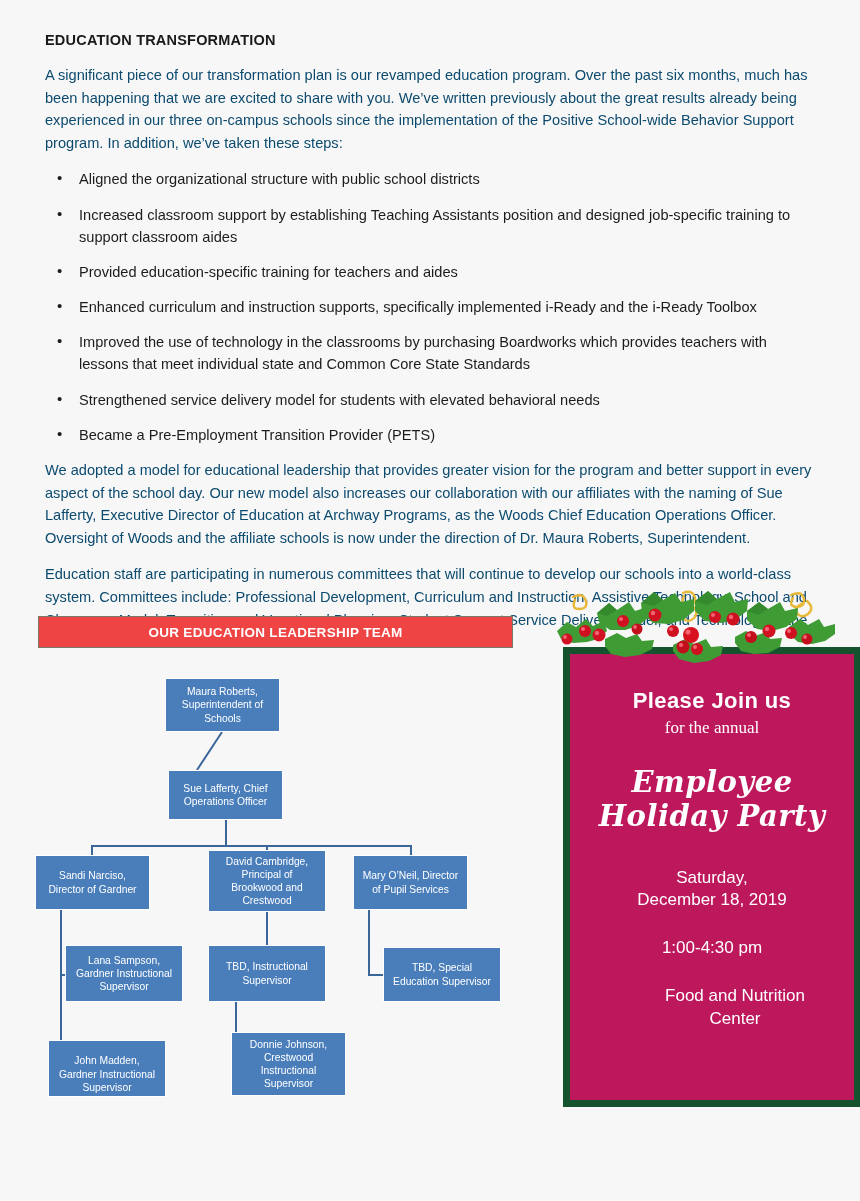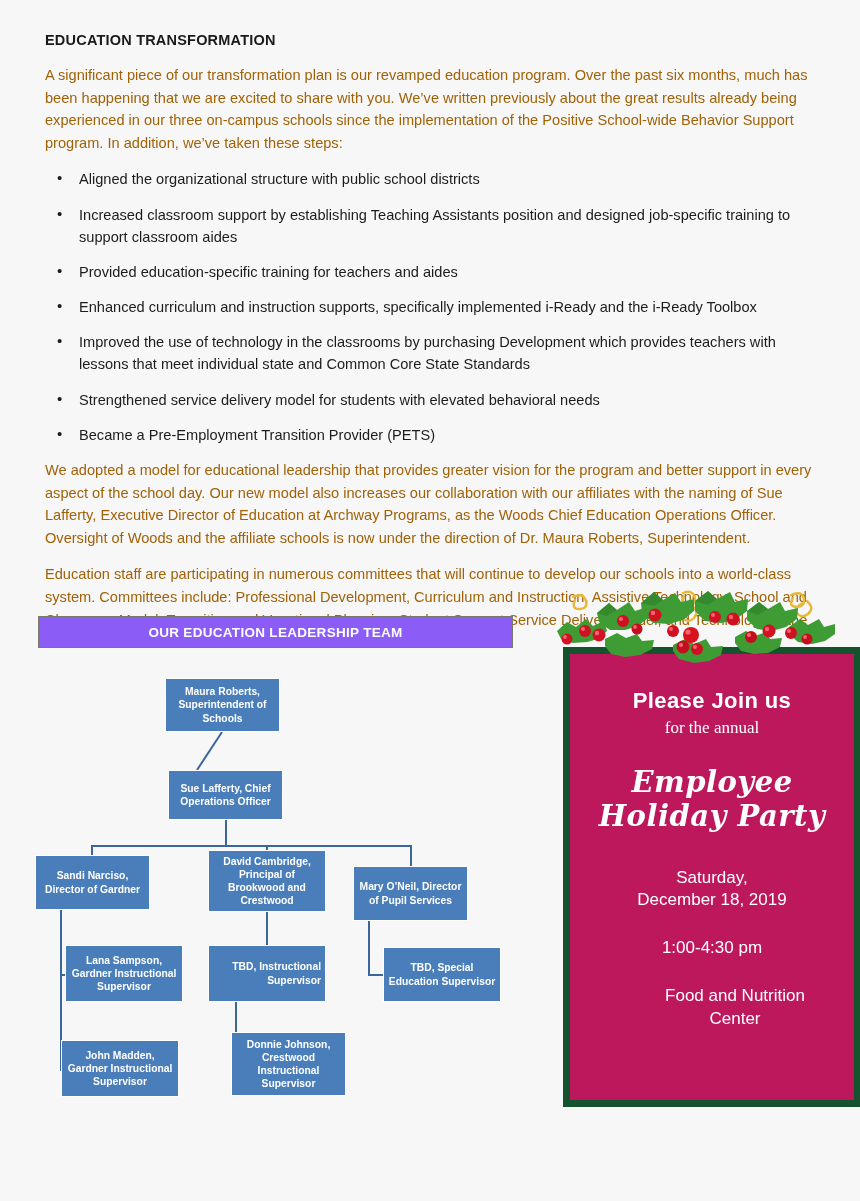--- a/index.html
+++ b/index.html
@@ -26,21 +26,21 @@
   .section-title {
     font-size: 14.5px;
     font-weight: bold;
     color: #1a1a1a;
     letter-spacing: 0.2px;
     margin: 0 0 16px 0;
   }
   .para {
     font-size: 14.6px;
     line-height: 1.55;
-    color: #a16207;
+    color: #0c4a6e;
     margin: 0 0 14px 0;
     text-align: left;
   }
 
   ul.steps {
     list-style: none;
     margin: 4px 0 10px 0;
     padding: 0;
   }
   ul.steps li {
@@ -60,21 +60,21 @@
     color: #1c1c1c;
   }
 
   
   .banner {
     position: absolute;
     left: 38px;
     top: 616px;
     width: 475px;
     height: 32px;
-    background: #8b5cf6;
+    background: #ef4444;
     border: 1px solid #7a7a6a;
     box-sizing: border-box;
     display: flex;
     align-items: center;
     justify-content: center;
   }
   .banner-text {
     color: #ffffff;
     font-size: 13.5px;
     font-weight: bold;
@@ -89,21 +89,21 @@
     width: 540px;
     height: 450px;
   }
   .org-box {
     position: absolute;
     background: #4a7ebb;
     border: 1px solid #ffffff;
     box-sizing: border-box;
     color: #ffffff;
     font-size: 10.3px;
-    font-weight: bold;
+    font-weight: normal;
     line-height: 1.28;
     text-align: center;
     display: flex;
     align-items: center;
     justify-content: center;
     padding: 2px 4px;
     z-index: 3;
   }
   .org-box span { display: block; width: 100%; }
   .connector {
@@ -209,21 +209,21 @@
     <li>
       <span class="bullet">•</span>
       <span>Provided education-specific training for teachers and aides</span>
     </li>
     <li>
       <span class="bullet">•</span>
       <span>Enhanced curriculum and instruction supports, specifically implemented i-Ready and the i-Ready Toolbox</span>
     </li>
     <li>
       <span class="bullet">•</span>
-      <span>Improved the use of technology in the classrooms by purchasing Development which provides teachers with lessons that meet individual state and Common Core State Standards</span>
+      <span>Improved the use of technology in the classrooms by purchasing Boardworks which provides teachers with lessons that meet individual state and Common Core State Standards</span>
     </li>
     <li>
       <span class="bullet">•</span>
       <span>Strengthened service delivery model for students with elevated behavioral needs</span>
     </li>
     <li>
       <span class="bullet">•</span>
       <span>Became a Pre-Employment Transition Provider (PETS)</span>
     </li>
   </ul>
@@ -274,50 +274,50 @@
 
   <div class="org-box" style="left:208px; top:190px; width:118px; height:62px;">
     <span>
       <span>David Cambridge,</span>
       <span>Principal of</span>
       <span>Brookwood and</span>
       <span>Crestwood</span>
     </span>
   </div>
 
-  <div class="org-box" style="left:353px; top:206px; width:115px; height:55px;">
+  <div class="org-box" style="left:353px; top:195px; width:115px; height:55px;">
     <span>
       <span>Mary O’Neil, Director</span>
       <span>of Pupil Services</span>
     </span>
   </div>
 
   <div class="connector conn-v" style="left:60px; top:250px; height:160px;"></div>
   <div class="connector conn-h" style="left:60px; top:314px; width:12px;"></div>
   <div class="connector conn-h" style="left:60px; top:409px; width:12px;"></div>
 
   <div class="org-box" style="left:65px; top:285px; width:118px; height:57px;">
     <span>
       <span>Lana Sampson,</span>
       <span>Gardner Instructional</span>
       <span>Supervisor</span>
     </span>
   </div>
 
-  <div class="org-box" style="left:61px; top:380px; width:118px; height:57px;">
+  <div class="org-box" style="left:48px; top:380px; width:118px; height:57px;align-items:flex-end;">
     <span>
       <span>John Madden,</span>
       <span>Gardner Instructional</span>
       <span>Supervisor</span>
     </span>
   </div>
 
   <div class="connector conn-v" style="left:266px; top:252px; height:33px;"></div>
 
-  <div class="org-box" style="left:208px; top:285px; width:118px; height:57px;text-align:right;">
+  <div class="org-box" style="left:208px; top:285px; width:118px; height:57px;">
     <span>
       <span>TBD, Instructional</span>
       <span>Supervisor</span>
     </span>
   </div>
 
   <div class="connector conn-v" style="left:235px; top:342px; height:66px;"></div>
   <div class="connector conn-h" style="left:235px; top:407px; width:12px;"></div>
 
   <div class="org-box" style="left:231px; top:372px; width:115px; height:64px;">

